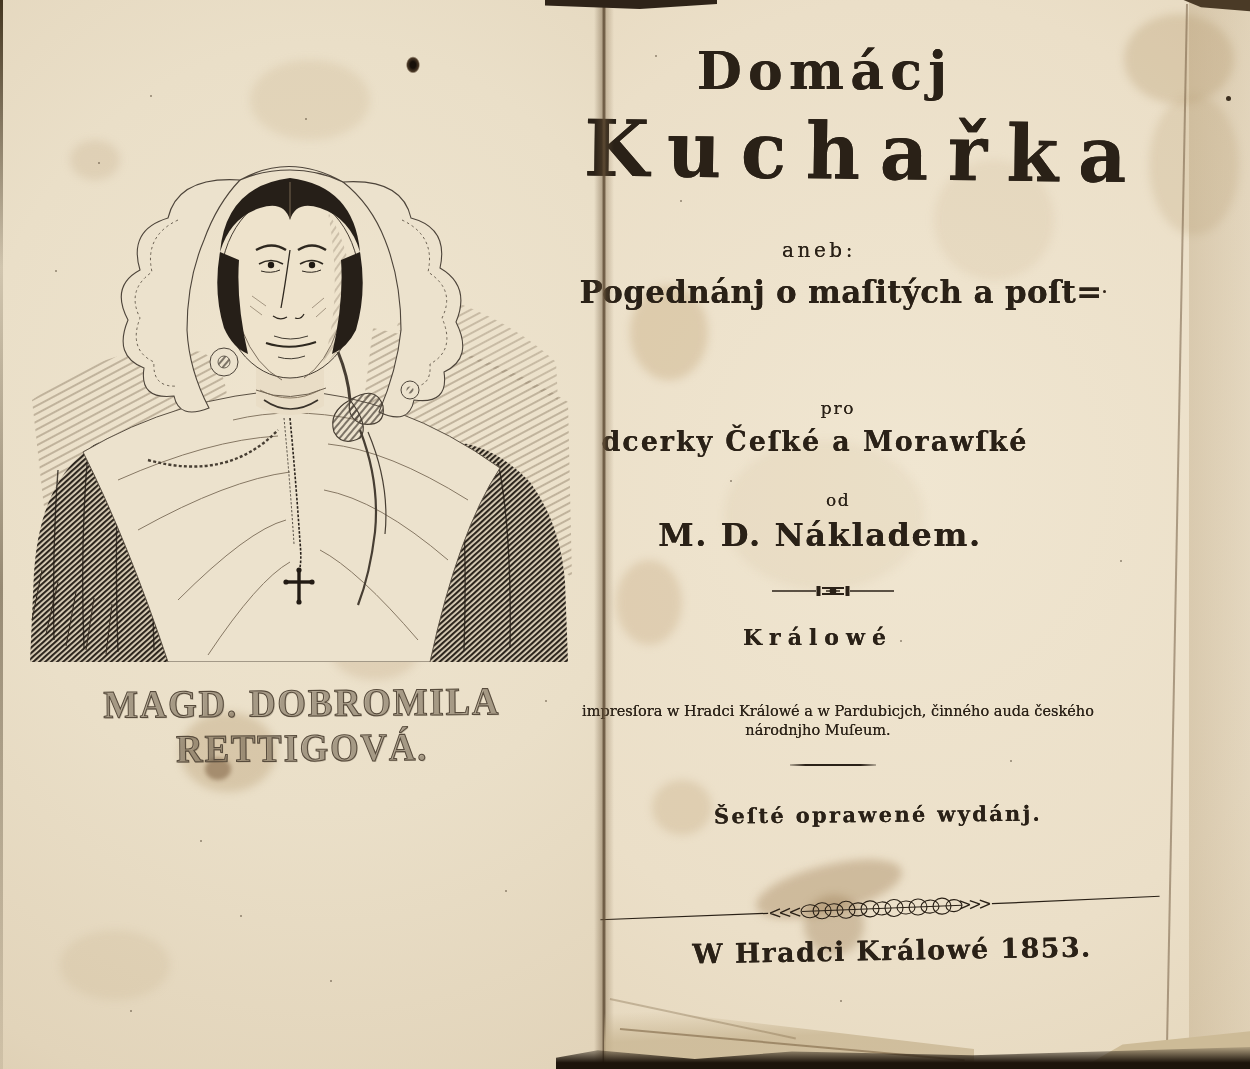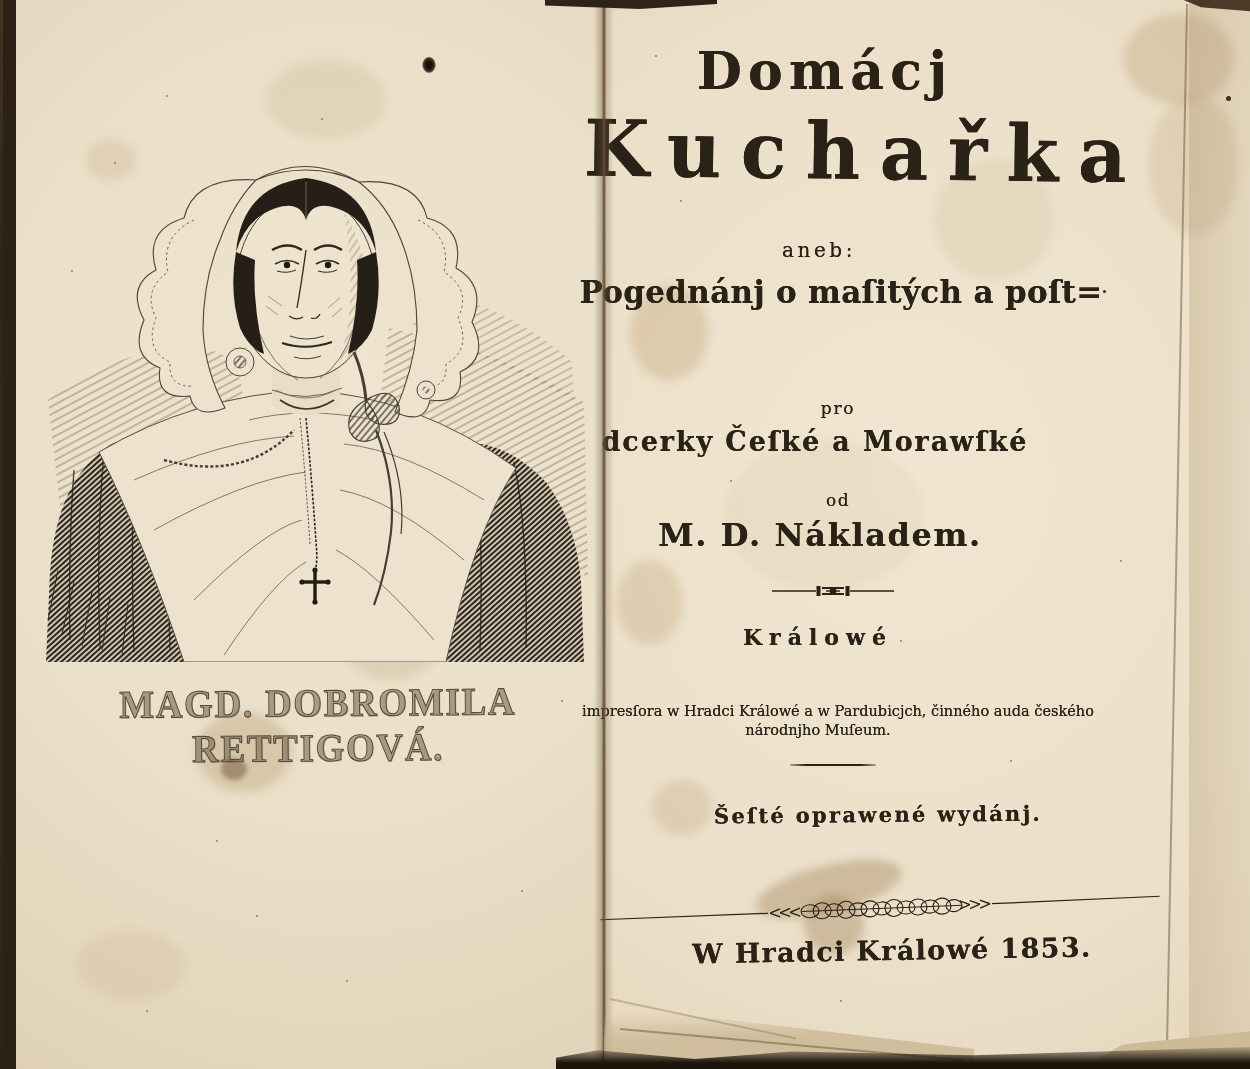--- a/index.html
+++ b/index.html
@@ -3,21 +3,21 @@
 <meta charset="utf-8">
 <style>
   html,body{margin:0;padding:0;background:#241b10;}
   #stage{
     position:relative;width:1250px;height:1069px;overflow:hidden;
     background:#2b2115;
     font-family:"DejaVu Serif", serif;
   }
   .page{position:absolute;top:0;height:1069px;}
   #page-left{
-    left:16px;width:714px;
+    left:0;width:714px;
     background:radial-gradient(120% 90% at 45% 40%, #efe5d0 0%, #eadfc8 40%, #e2d4ba 72%, #d6c5a6 93%, #ccb998 100%);
   }
   #page-right{
     left:604px;width:752px;
     background:radial-gradient(130% 100% at 40% 45%, #f0e6d1 0%, #ebdfc8 45%, #e2d3b7 76%, #d2bf9e 100%);
   }
   
   .stains{position:absolute;inset:0;pointer-events:none;}
   .blob{position:absolute;border-radius:50%;filter:blur(4px);}
   .speck{position:absolute;width:2px;height:2px;border-radius:50%;background:rgba(70,55,38,.55);}

